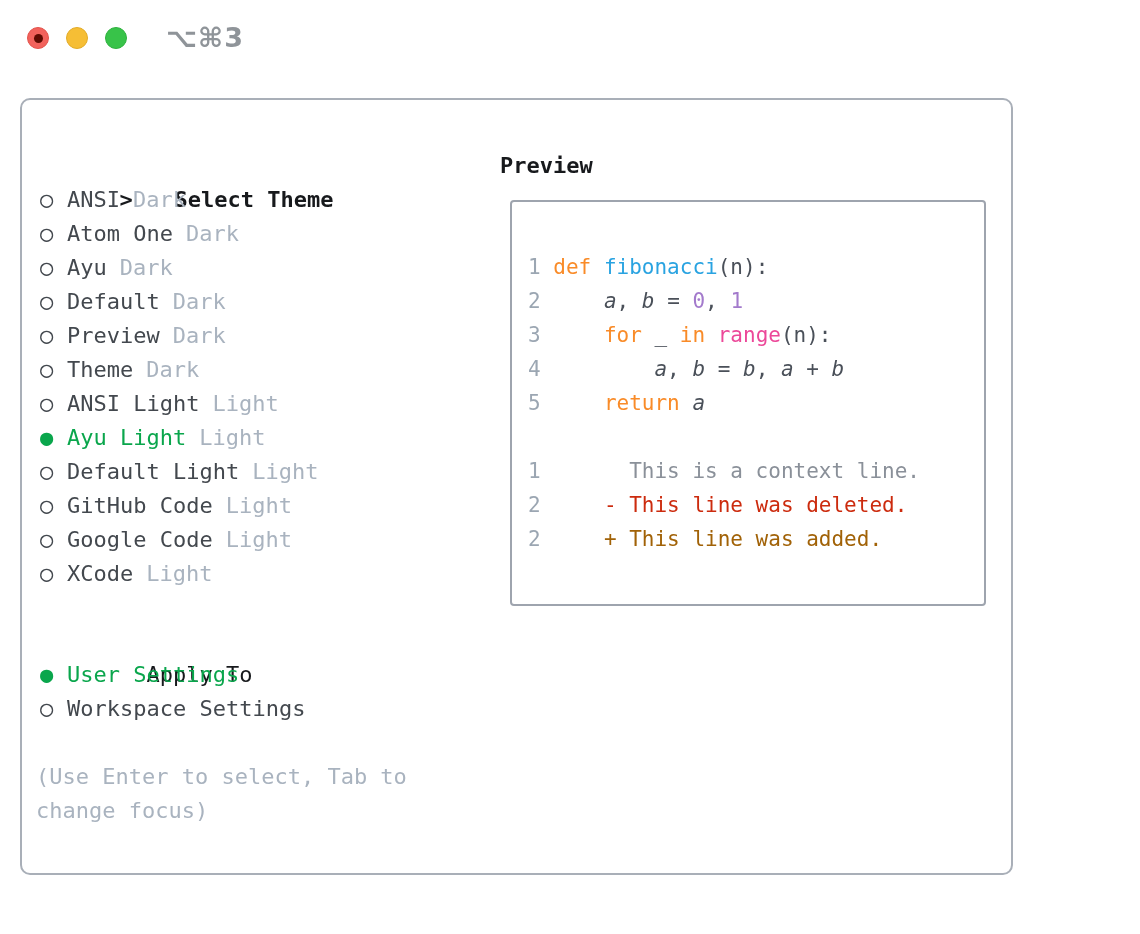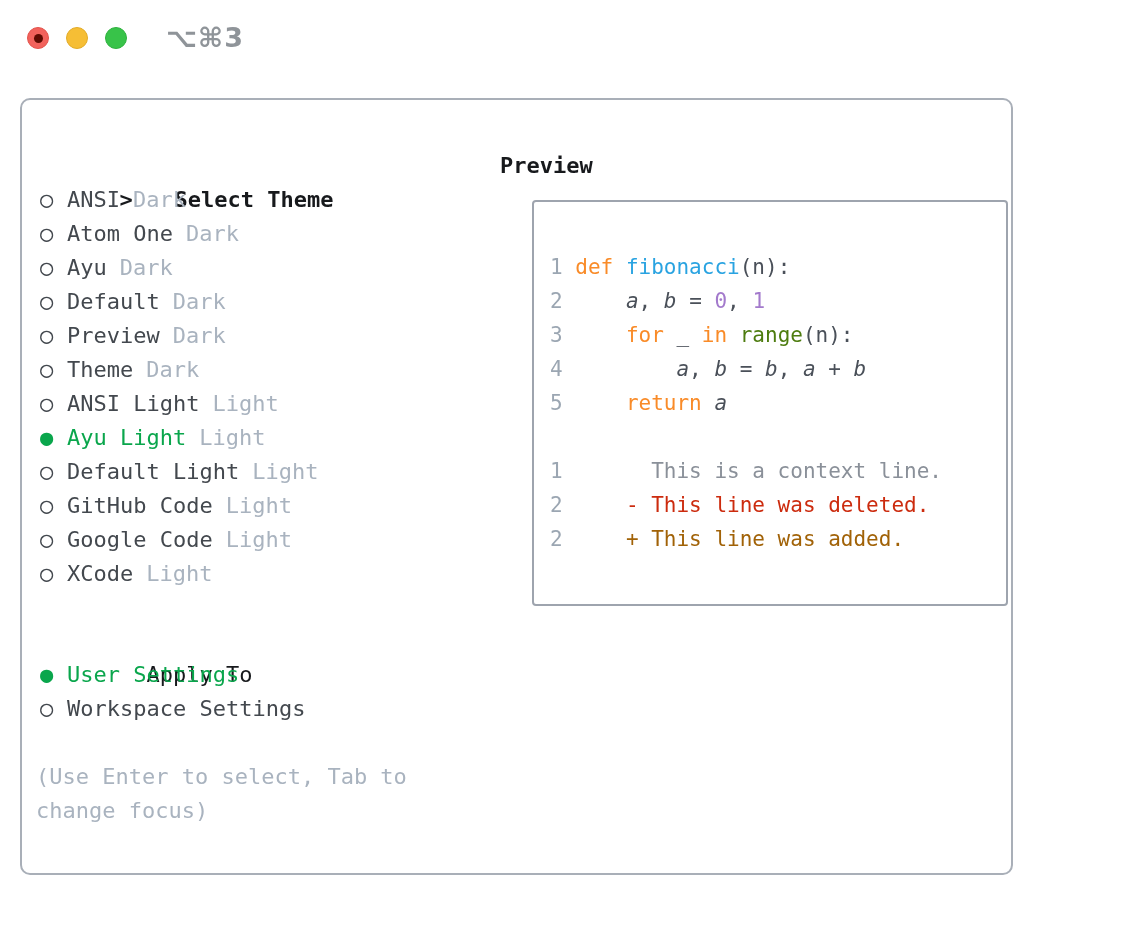--- a/index.html
+++ b/index.html
@@ -63,34 +63,33 @@
     position: absolute; left: 500px; top: 149px;
     height: 34px; line-height: 34px;
     font-size: 22px; font-weight: bold; color: #17191C;
   }
   .preview-box {
     position: absolute; left: 510px; top: 200px;
     width: 476px; height: 406px;
     border: 2px solid #9EA4AE; border-radius: 4px;
     box-sizing: border-box; background: #ffffff;
     overflow: hidden;
-    margin-left: 22px;
   }
   .code {
     padding: 48px 0 0 16px;
     font-size: 21px; line-height: 34px;
   }
   .code-line { white-space: pre; height: 34px; }
   .seg-ln   { color: #9BA6B2; }
   .seg-txt  { color: #4A5059; }
   .seg-var  { color: #4A5059; font-style: italic; }
   .seg-kw   { color: #F98B28; }
   .seg-fn   { color: #29A3E1; }
   .seg-num  { color: #A37ACC; }
-  .seg-call { color: #4d7c0f; }
+  .seg-call { color: #ec4899; }
   .seg-ctx  { color: #8A9099; }
   .seg-del  { color: #CC2B0E; }
   .seg-add  { color: #a16207; }
 </style>
 </head>
 <body>
 
 <div class="stage">
 
   <div class="titlebar">

